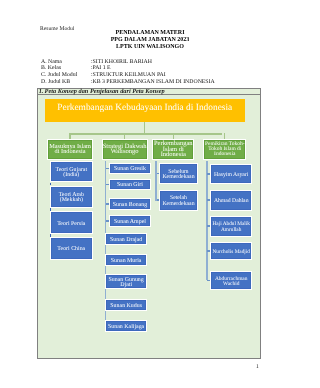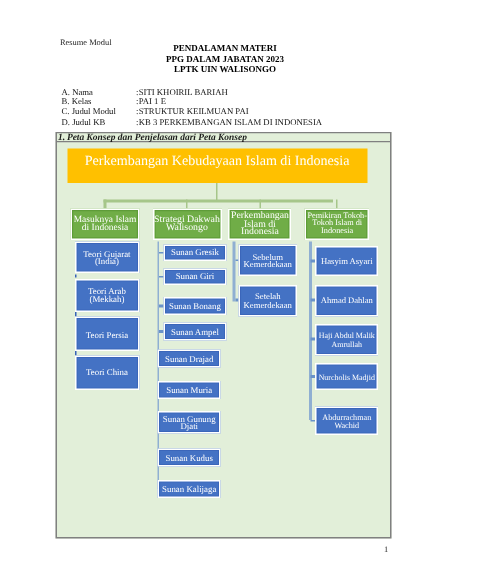--- a/index.html
+++ b/index.html
@@ -70,21 +70,21 @@
       <span class="fval">KB 3 PERKEMBANGAN ISLAM DI INDONESIA</span>
     </div>
   </div>
 
   <div class="sect">
     <div class="sect-head">
       <span class="num">1.</span>
       <span class="lbl">Peta Konsep dan Penjelasan dari Peta Konsep</span>
     </div>
     <div class="canvas" id="canvas">
-        <div class="node root" style="left: 7.5px; top: 3.5px; width: 199.5px; height: 23px;">Perkembangan Kebudayaan Islam di Indonesia</div>
+        <div class="node root" style="left: 7.5px; top: 3.5px; width: 199.5px; height: 23px;">Perkembangan Kebudayaan India di Indonesia</div>
         <div class="conn" style="left: 106px; top: 26.1px; width: 1.4px; height: 12.4px; background: rgb(166, 198, 138);"></div>
         <div class="conn" style="left: 31.9px; top: 37.9px; width: 153px; height: 1.4px; background: rgb(166, 198, 138);"></div>
         <div class="conn" style="left: 31.8px; top: 37.9px; width: 1.4px; height: 5.2px; background: rgb(166, 198, 138);"></div>
         <div class="node branch" style="left: 9.4px; top: 43.1px; width: 46.3px; height: 21.4px; font-size: 6.3px; line-height: 5.35px;">Masuknya Islam di Indonesia</div>
         <div class="conn" style="left: 86.4px; top: 37.9px; width: 1.4px; height: 5.2px; background: rgb(166, 198, 138);"></div>
         <div class="node branch" style="left: 64.2px; top: 43.1px; width: 45.9px; height: 21.4px; font-size: 6.55px; line-height: 5.35px;">Strategi Dakwah Walisongo</div>
         <div class="conn" style="left: 135.1px; top: 37.9px; width: 1.4px; height: 5.2px; background: rgb(166, 198, 138);"></div>
         <div class="node branch" style="left: 114.9px; top: 43.1px; width: 41.8px; height: 21.4px; font-size: 6.5px; line-height: 5.3px;">Perkembangan Islam di Indonesia</div>
         <div class="conn" style="left: 186.6px; top: 37.9px; width: 1.4px; height: 5.2px; background: rgb(166, 198, 138);"></div>
         <div class="node branch" style="left: 165.7px; top: 43.1px; width: 43.2px; height: 21.4px; font-size: 5.5px; line-height: 5.05px;">Pemikiran Tokoh-Tokoh Islam di Indonesia</div>

